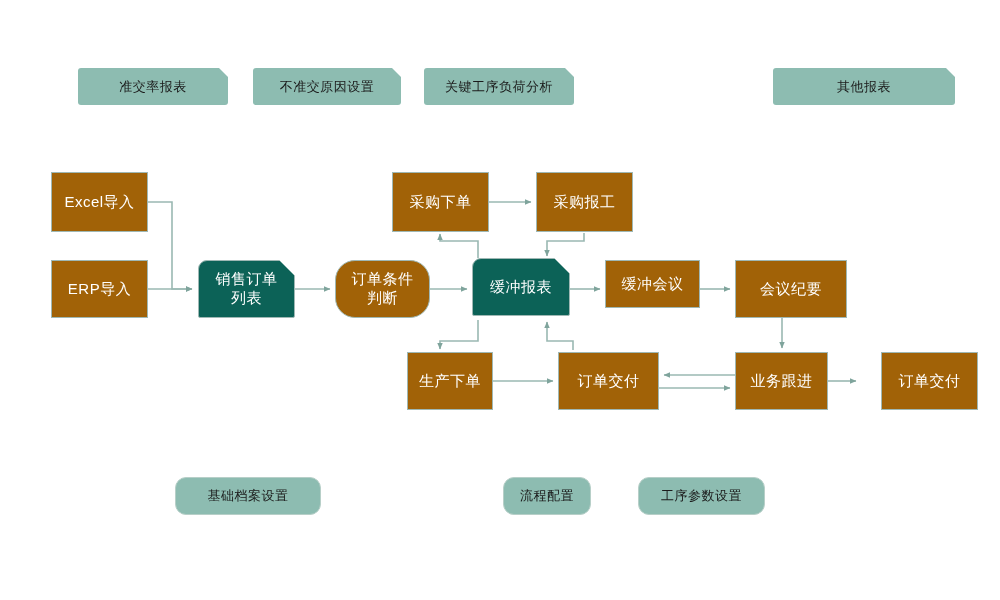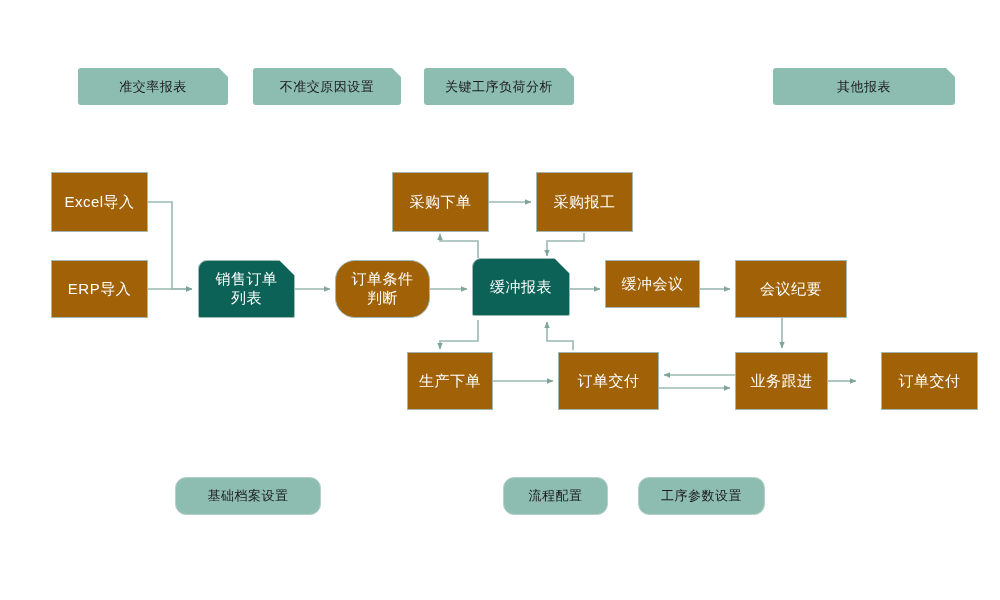--- a/index.html
+++ b/index.html
@@ -186,20 +186,20 @@
     <span>业务跟进</span>
   </div>
 
   <div class="node" style="left:881px; top:352px; width:97px; height:58px;">
     <span>订单交付</span>
   </div>
 
   <div class="chip setting" style="left:175px; top:477px; width:146px; height:38px;">
     <span>基础档案设置</span>
   </div>
-  <div class="chip setting" style="left:503px; top:477px; width:105px; height:38px;">
+  <div class="chip setting" style="left:503px; top:477px; width:88px; height:38px;">
     <span>流程配置</span>
   </div>
   <div class="chip setting" style="left:638px; top:477px; width:127px; height:38px;">
     <span>工序参数设置</span>
   </div>
 
 </div>
 
 </body></html>

